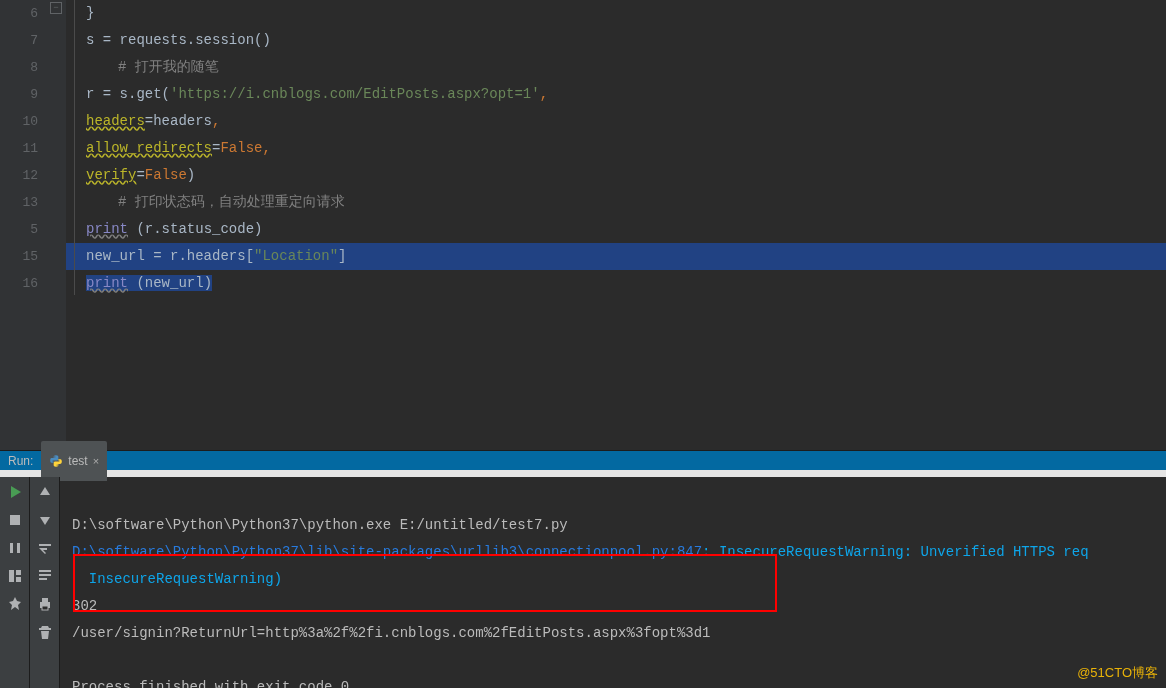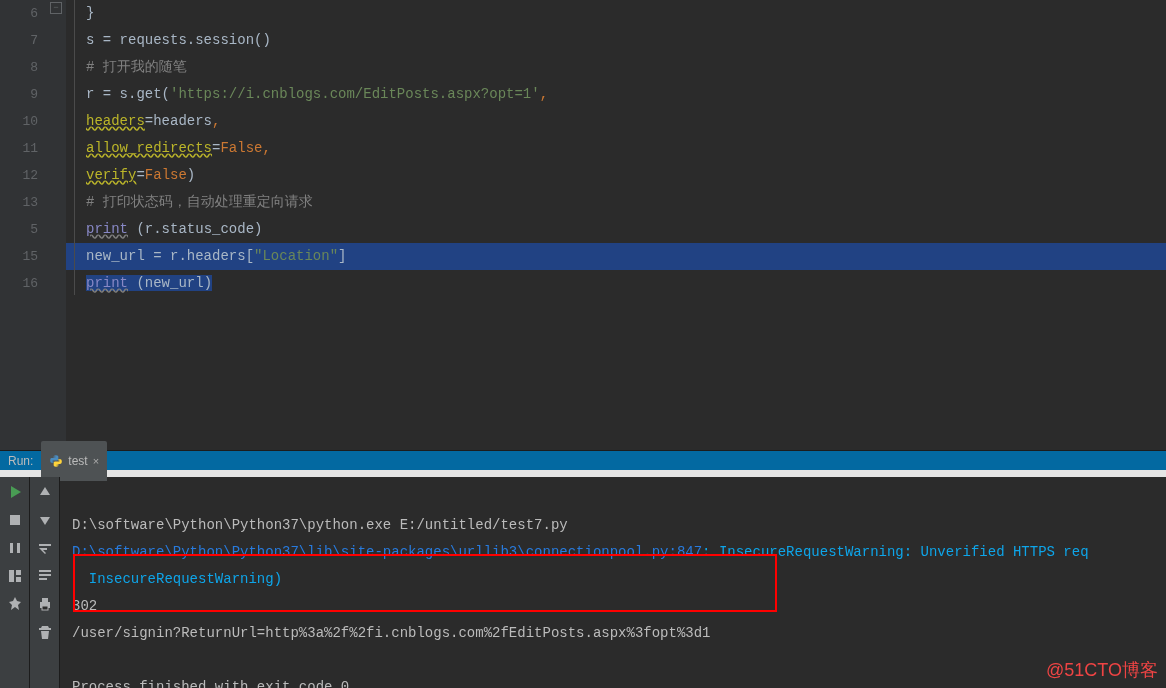--- a/index.html
+++ b/index.html
@@ -61,21 +61,21 @@
     background: #4b4b4b;
   }
   .code-line {
     height: 27px;
     white-space: pre;
     padding-left: 20px;
   }
   .tok-default { color: #a9b7c6; }
   .tok-keyword { color: #cc7832; }
   .tok-string  { color: #6a8759; }
-  .tok-comment { color: #808080; }
+  .tok-comment { color: #808080; margin-left: 32px; }
   .tok-warn    { color: #bbb529; text-decoration: underline wavy #bbb529; }
   .tok-warn2   { color: #8888c6; text-decoration: underline wavy #808080; }
   .sel-line { background: #214283; }
   
   .run-panel {
     position: absolute;
     left: 0; right: 0; top: 450px; bottom: 0;
     background: #2b2b2b;
     border-top: 1px solid #1c1c1c;
     display: flex;
@@ -147,22 +147,22 @@
     left: 73px;
     top: 554px;
     width: 704px;
     height: 58px;
     pointer-events: none;
   }
   .watermark {
     position: absolute;
     right: 8px;
     bottom: 6px;
-    color: #ef4444;
-    font-size: 18px;
+    color: #eab308;
+    font-size: 13px;
     font-family: sans-serif;
   }
 </style>
 </head>
 <body>
 
 <div class="editor-area">
   <div class="gutter">
     <div class="num">6</div>
     <div class="num">7</div>

